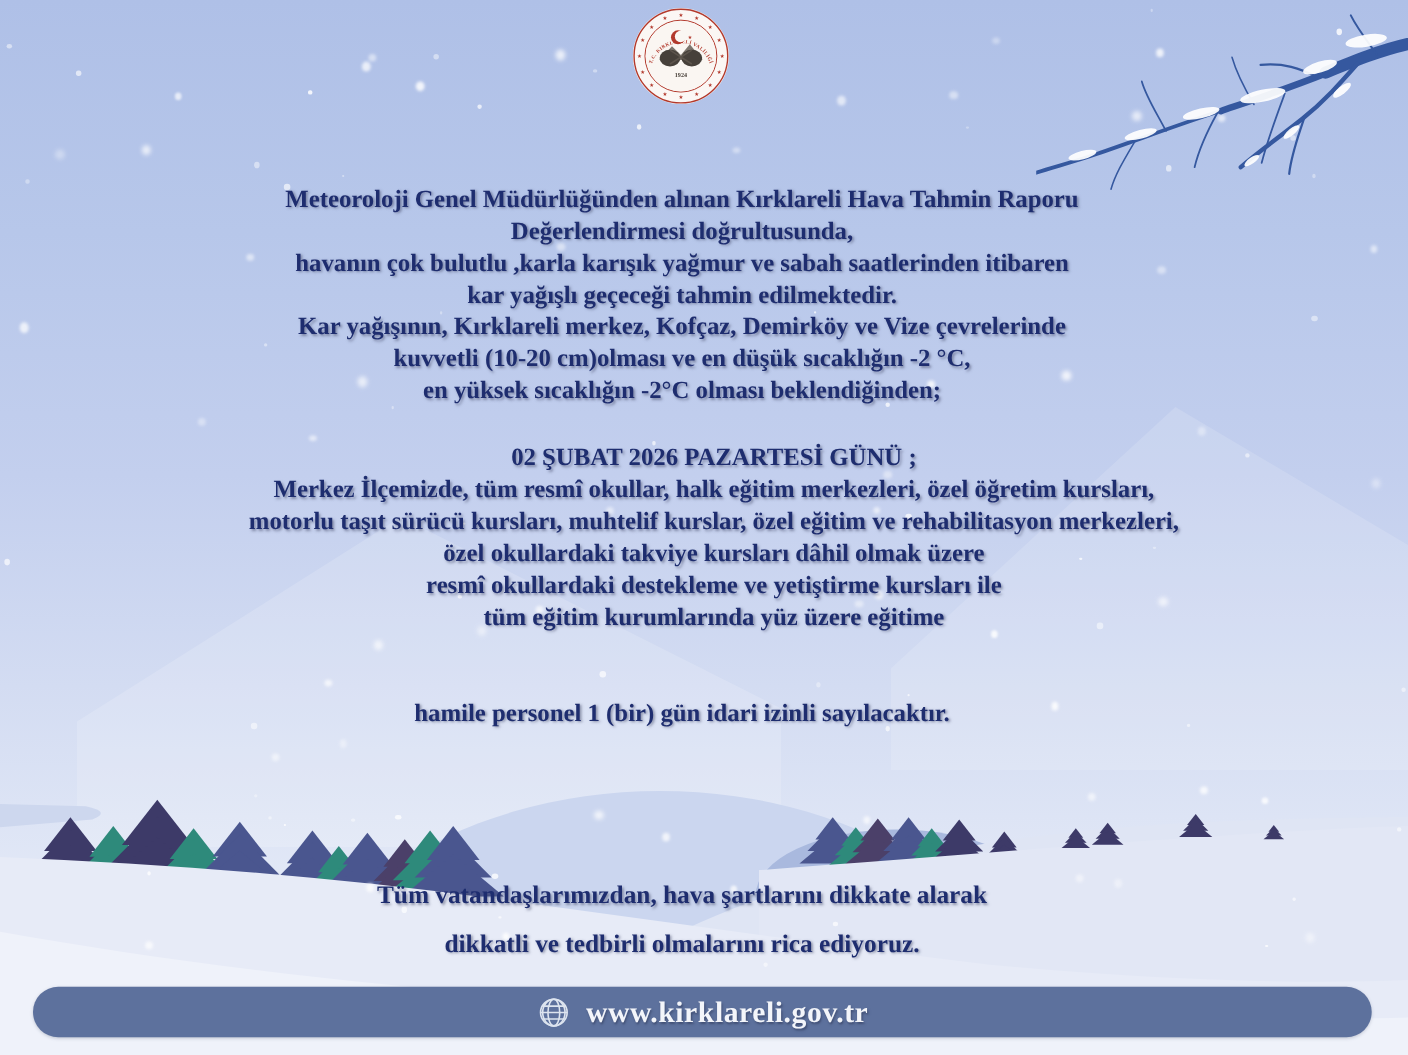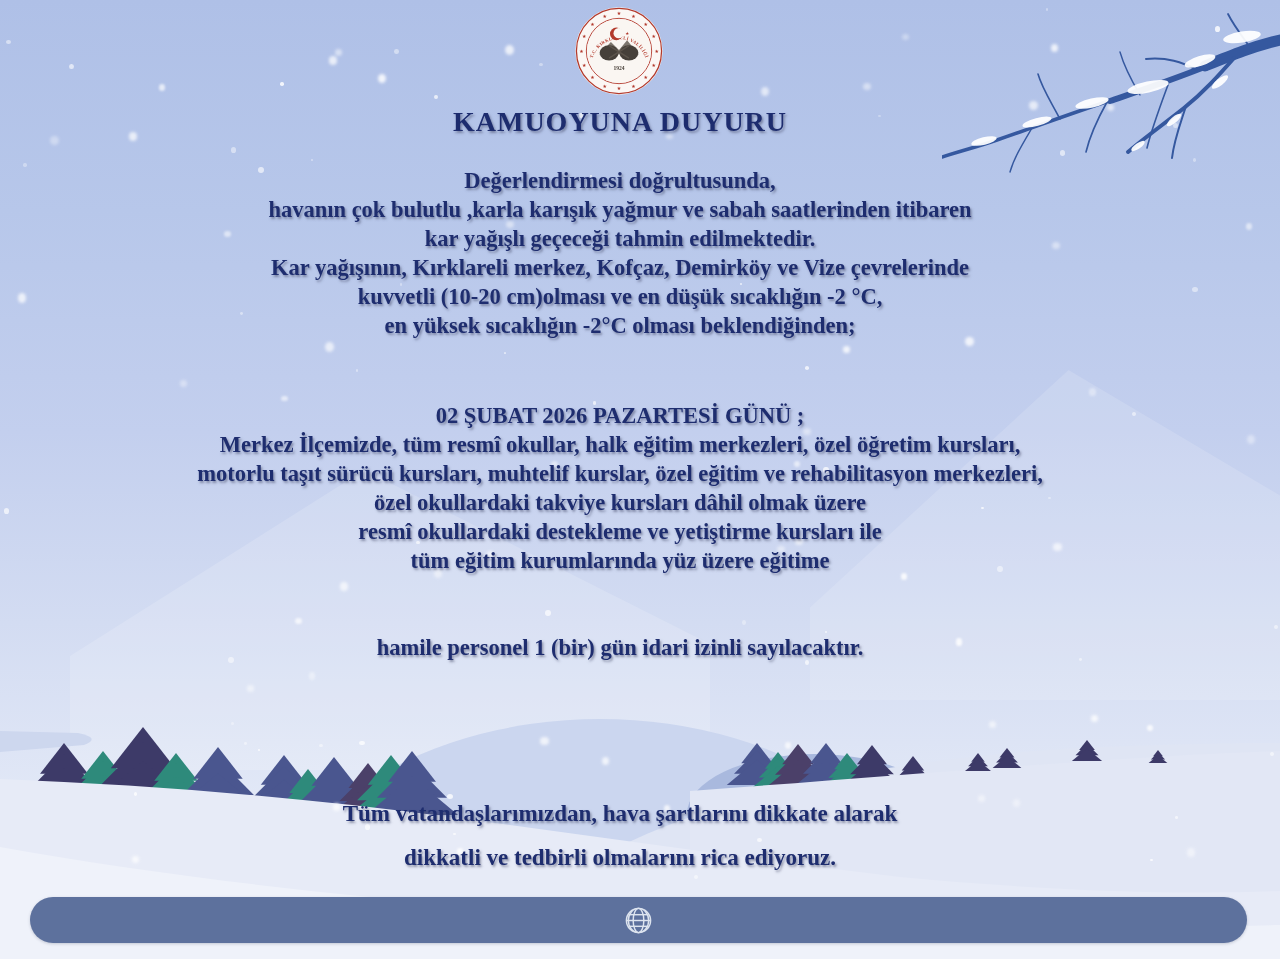--- a/index.html
+++ b/index.html
@@ -22,21 +22,21 @@
     position:absolute;left:0;top:106px;width:1240px;text-align:center;
     font-weight:700;font-size:28px;letter-spacing:1px;color:#1d2c6e;
     text-shadow:1.5px 1.5px 2.5px rgba(70,75,105,.55);
   }
   .block{position:absolute;left:0;width:1240px;text-align:center;}
   .line{
     font-weight:700;font-size:22.5px;line-height:29px;color:#1e2d6f;
     text-shadow:1.5px 1.5px 2.5px rgba(70,75,105,.55);white-space:nowrap;
   }
   .intro{top:166px;}
-  .decision{top:401px;}
+  .decision{top:401px;padding-left:29px;}
   .extra{top:633px;}
   .closing{top:792px;}
   .closing .line{line-height:44px;font-size:23px;}
   .footer-bar{
     position:absolute;left:30px;top:897px;width:1217px;height:46px;border-radius:23px;
     background:#5d719d;display:flex;align-items:center;justify-content:center;gap:14px;
     box-shadow:0 1px 3px rgba(60,70,100,.25);
   }
   .footer-bar span{
     font-weight:700;font-size:27px;color:#f3f5fa;letter-spacing:.5px;
@@ -310,23 +310,23 @@
     <circle cx="47" cy="31" r="7" fill="#b2392c"></circle>
     <circle cx="49.6" cy="30.2" r="5.7" fill="#faf6f2"></circle>
     <text x="57" y="32.5" font-size="5" fill="#b2392c">★</text>
     <path d="M28,54 L41,40 L50,49 L59,38 L72,54 Z" fill="#7d766e"></path>
     <ellipse cx="39" cy="52" rx="10.5" ry="8.5" fill="#46403a"></ellipse>
     <ellipse cx="61" cy="52" rx="10.5" ry="8.5" fill="#46403a"></ellipse>
     <path d="M39,44 L61,58 M61,44 L39,58" stroke="#5c544c" stroke-width="1.6"></path>
     <text x="50" y="71.5" font-size="6.2" font-weight="bold" fill="#443c35" text-anchor="middle">1924</text>
   </svg>
 
-  <div class="title">KAMUOYUNA DUYURU</div>
 
   <div class="block intro">
+      <div class="line">Meteoroloji Genel Müdürlüğünden alınan Kırklareli Hava Tahmin Raporu</div>
       <div class="line">Değerlendirmesi doğrultusunda,</div>
       <div class="line">havanın çok bulutlu ,karla karışık yağmur ve sabah saatlerinden itibaren</div>
       <div class="line">kar yağışlı geçeceği tahmin edilmektedir.</div>
       <div class="line">Kar yağışının, Kırklareli merkez, Kofçaz, Demirköy ve Vize çevrelerinde</div>
       <div class="line">kuvvetli (10-20 cm)olması ve en düşük sıcaklığın -2 °C,</div>
       <div class="line">en yüksek sıcaklığın -2°C olması beklendiğinden;</div>
     </div>
 
   <div class="block decision">
       <div class="line">02 ŞUBAT 2026 PAZARTESİ GÜNÜ ;</div>
@@ -350,15 +350,16 @@
     <svg class="globe" viewBox="0 0 32 32" aria-hidden="true">
       <g fill="none" stroke="#dde4ef" stroke-width="1.5">
         <circle cx="16" cy="16" r="12.5"></circle>
         <ellipse cx="16" cy="16" rx="5.5" ry="12.5"></ellipse>
         <ellipse cx="16" cy="16" rx="10.5" ry="12.5"></ellipse>
         <line x1="3.5" y1="16" x2="28.5" y2="16"></line>
         <line x1="5.5" y1="10" x2="26.5" y2="10"></line>
         <line x1="5.5" y1="22" x2="26.5" y2="22"></line>
       </g>
     </svg>
+    <span>www.kirklareli.gov.tr</span>
   </div>
 
 </div>
 
 </body></html>

